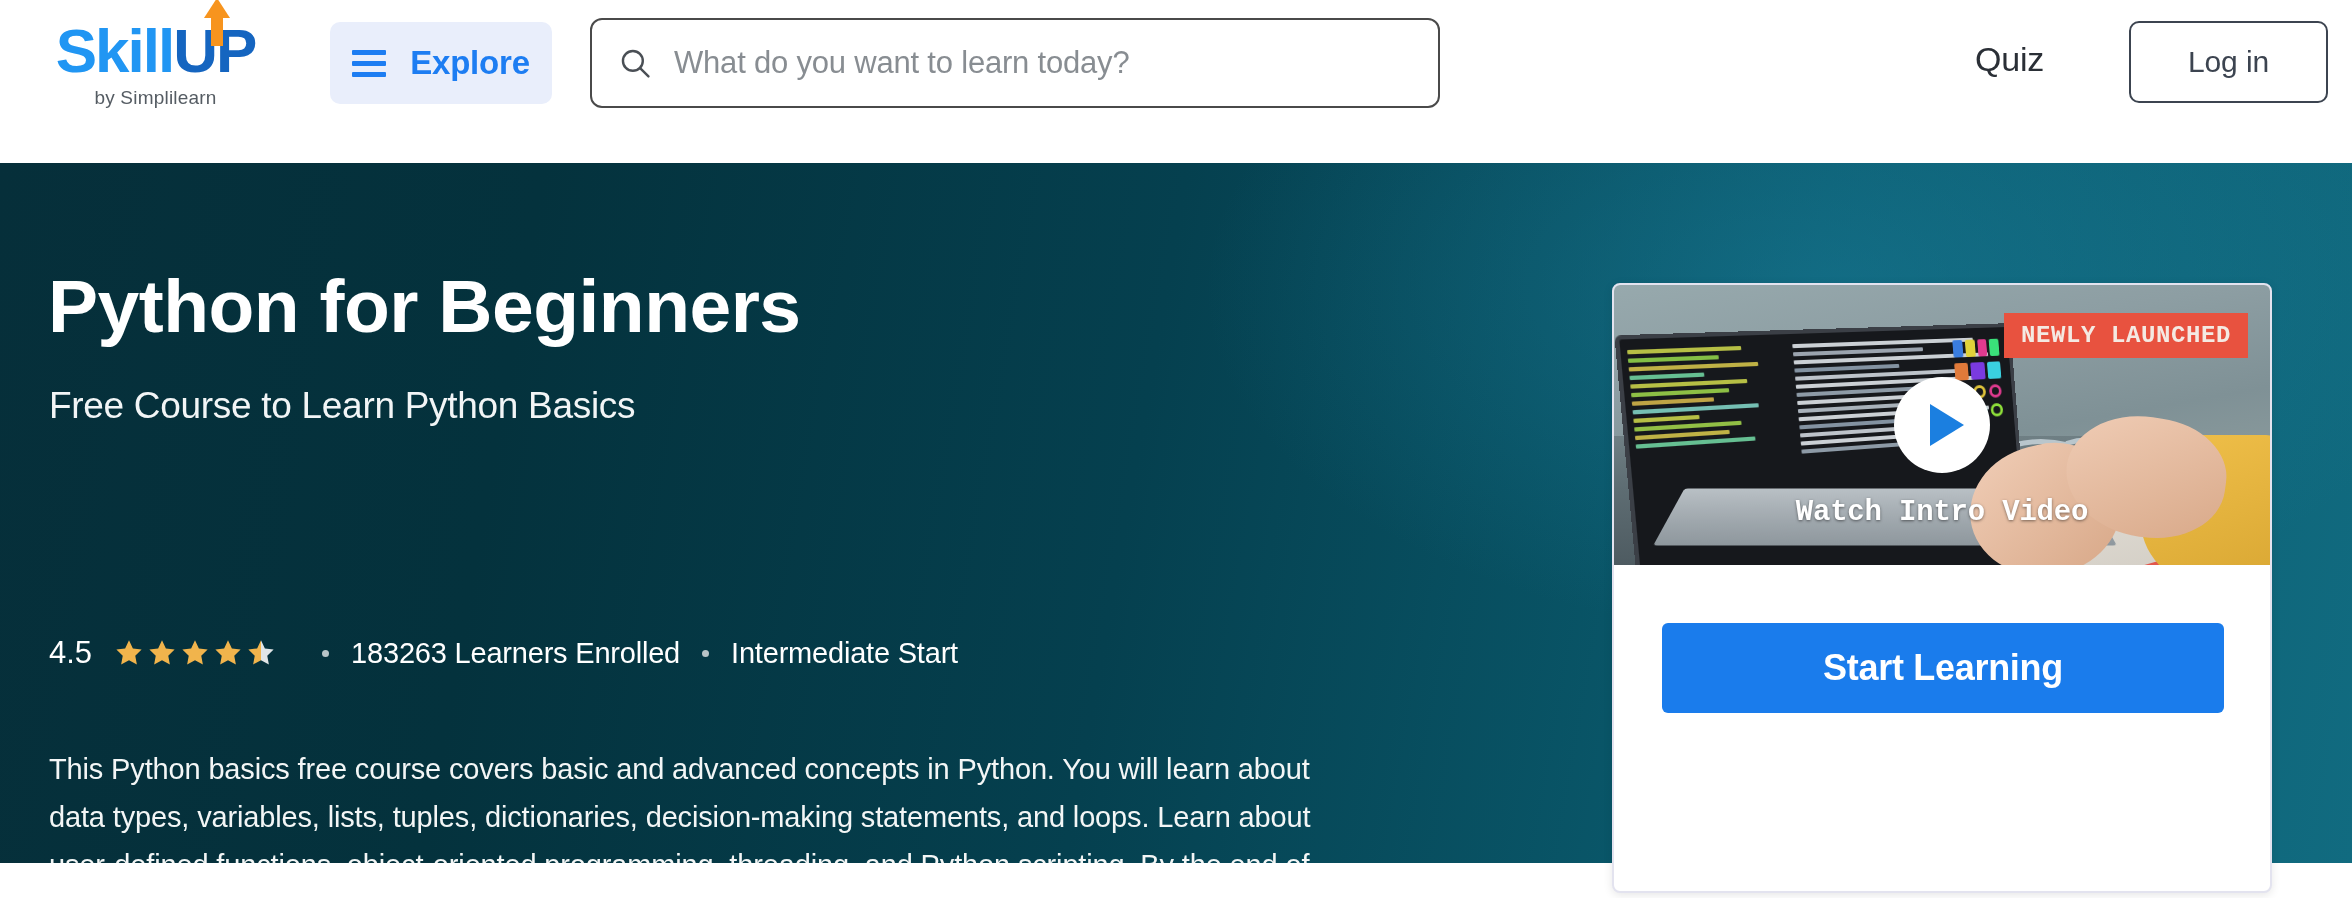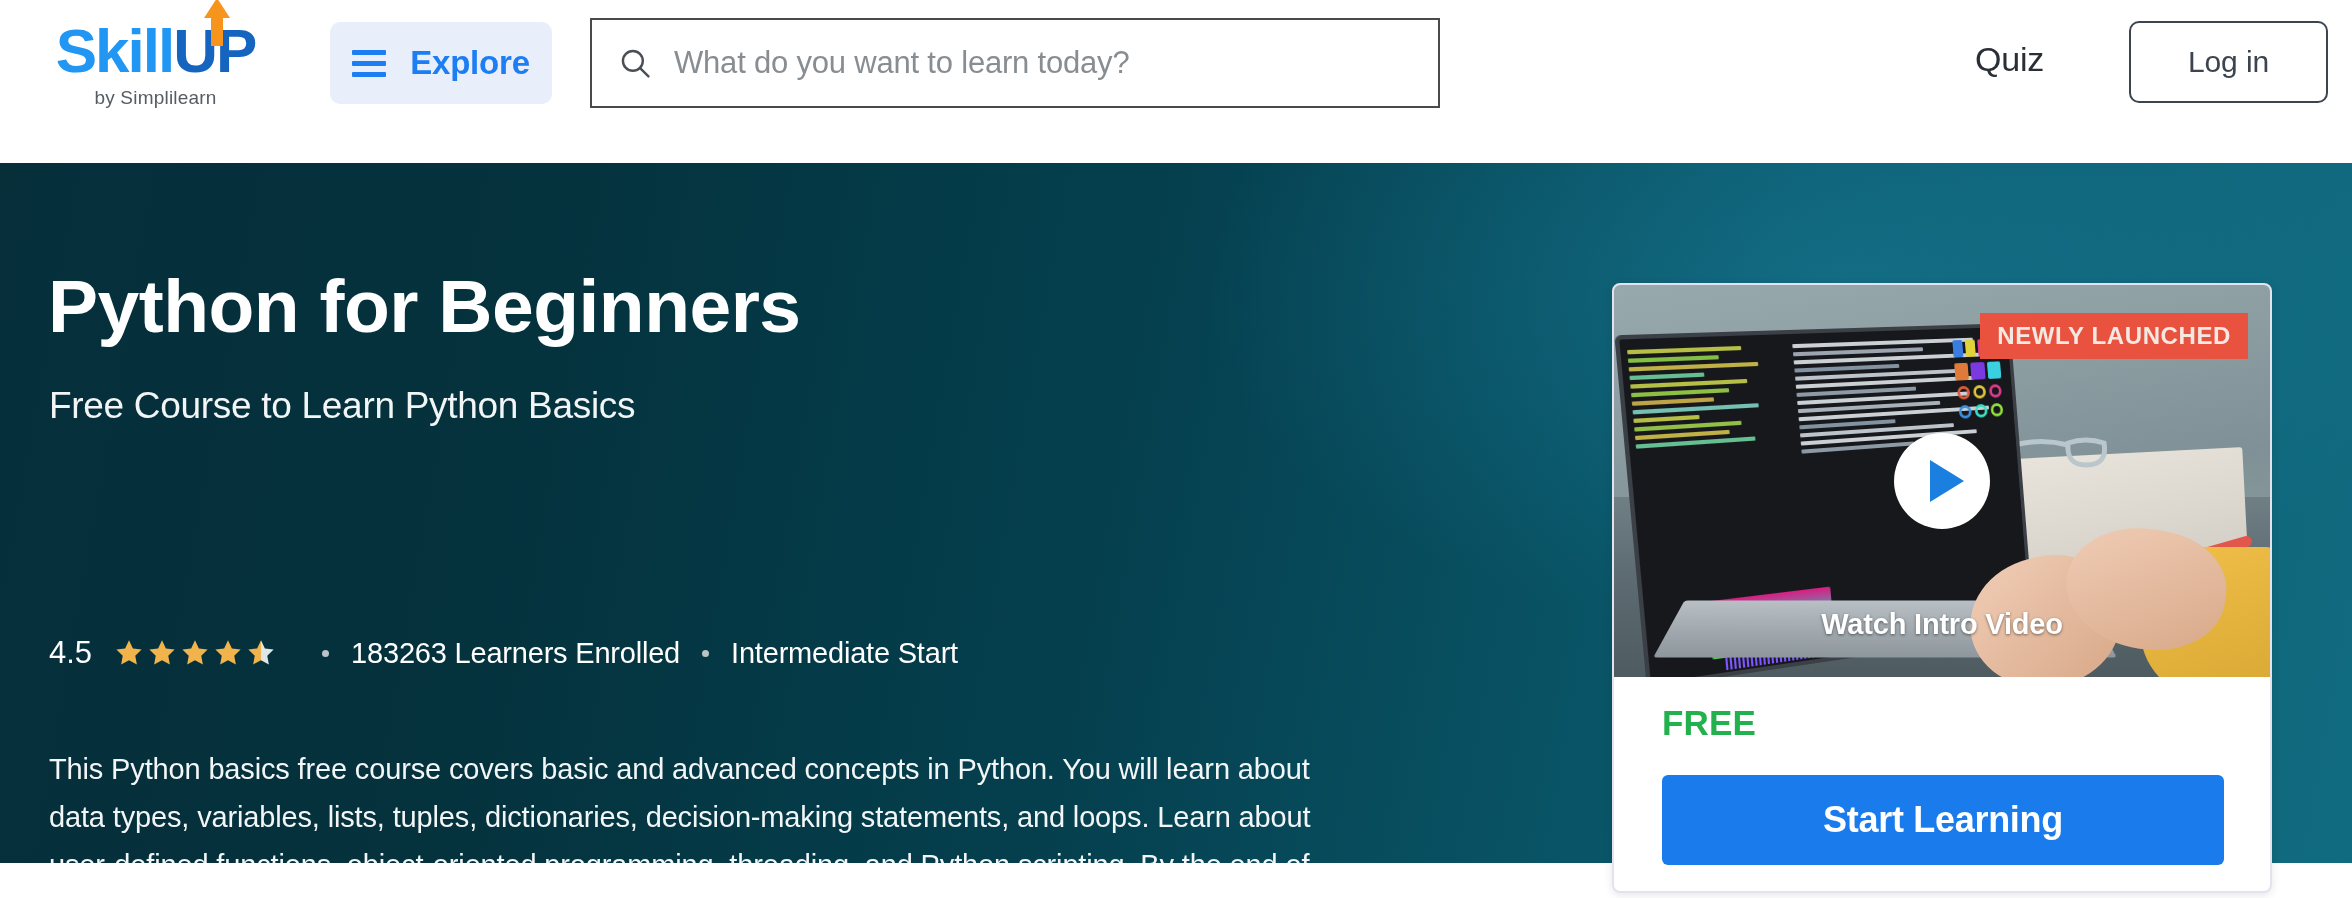--- a/index.html
+++ b/index.html
@@ -59,21 +59,21 @@
   }
   .hamburger { display: flex; flex-direction: column; gap: 6px; width: 34px; }
   .hamburger span { display: block; height: 5px; background: #1d7df2; border-radius: 1px; }
   .explore-label {
     font-size: 33px; font-weight: 700; color: #1d7df2; letter-spacing: -0.2px;
   }
 
   .search-box {
     position: absolute; left: 590px; top: 18px;
     width: 850px; height: 90px;
-    border: 2px solid #4a4a4a; border-radius: 0;
+    border: 2px solid #4a4a4a; border-radius: 12px;
     background: #fff;
     display: flex; align-items: center; gap: 22px;
     padding: 0 26px; cursor: text;
   }
   .search-icon { width: 34px; height: 34px; flex: 0 0 auto; }
   .search-placeholder {
     font-size: 31px; color: #888d92; letter-spacing: -0.2px;
   }
 
   .quiz-link {
@@ -152,24 +152,25 @@
     position: absolute; left: 1612px; top: 283px;
     width: 660px; height: 610px;
     background: #ffffff;
     border: 2px solid #e3e3ef;
     border-radius: 8px;
     overflow: hidden; z-index: 5;
     box-shadow: 0 2px 10px rgba(0,0,0,0.10);
   }
 
   .video-thumb {
-    position: relative; width: 100%; height: 392px;
+    position: relative; width: 100%; height: 280px;
     overflow: hidden;
     background:
       linear-gradient(170deg, #97a9ad 0%, #8d9ea3 28%, #7f9196 55%, #9aa7a5 100%);
+    font-family: Liberation Mono, monospace;
   }
   
   .vt-desk {
     position: absolute; left: 0; bottom: 0; width: 100%; height: 46%;
     background: linear-gradient(180deg, #6f7f84 0%, #5e6d73 40%, #4e5b61 100%);
   }
   
   .vt-laptop {
     position: absolute; left: 26px; top: 44px;
     width: 400px; height: 330px;
@@ -429,16 +430,15 @@
     <div class="badge-new">NEWLY LAUNCHED</div>
 
     <button class="play-btn">
       <span class="play-tri"></span>
     </button>
 
     <div class="watch-label">Watch Intro Video</div>
   </div>
 
   <div class="card-body">
-    <div class="price-free">FREE</div>
     <button class="start-btn">Start Learning</button>
   </div>
 </div>
 
 </body></html>

